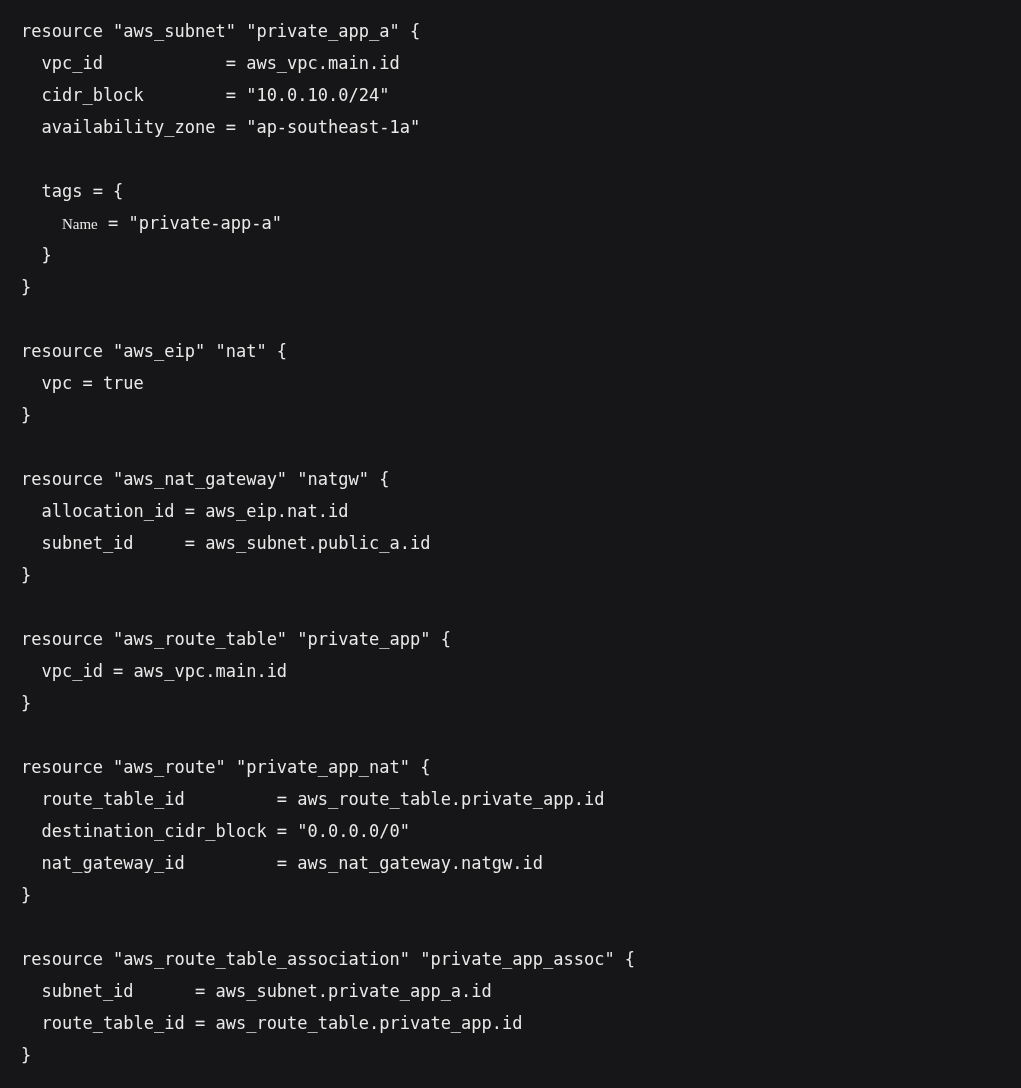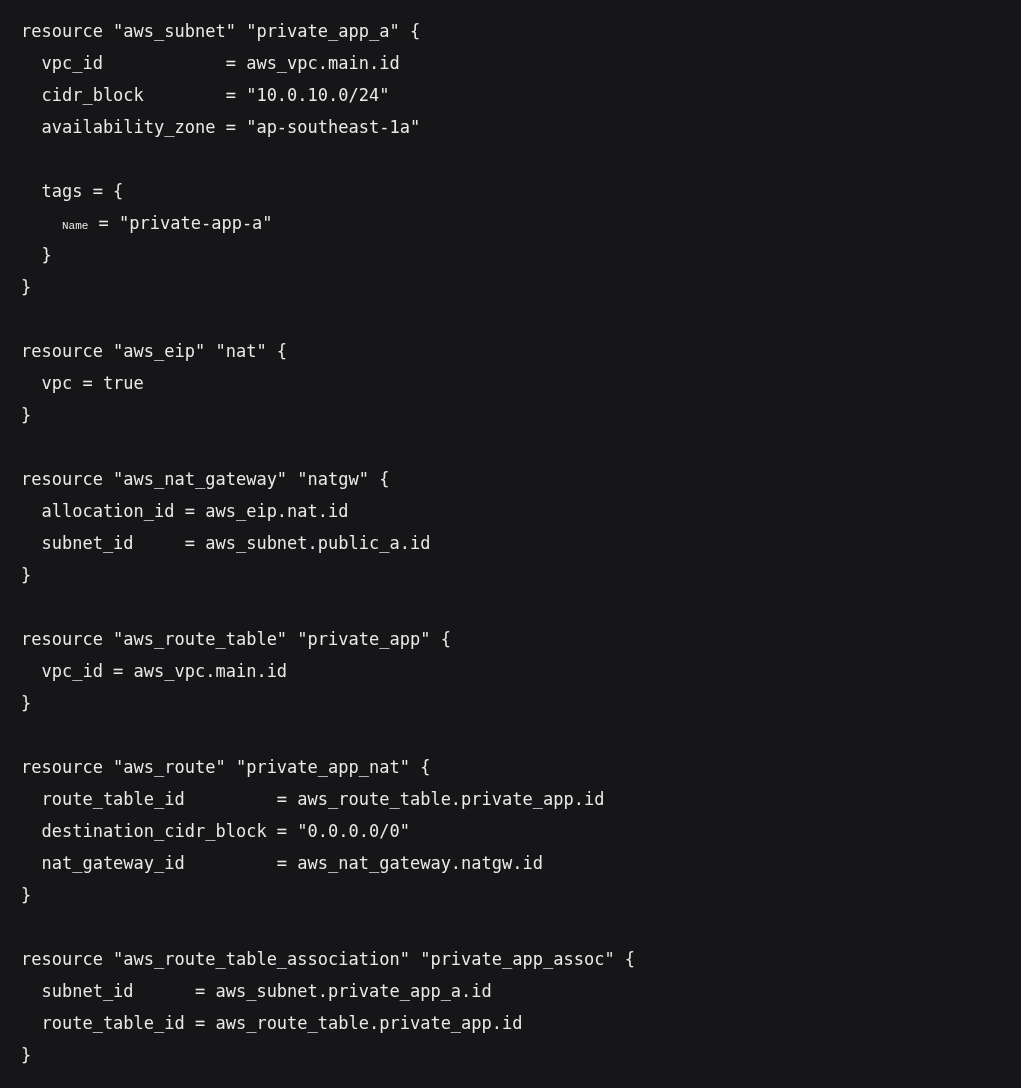--- a/index.html
+++ b/index.html
@@ -24,22 +24,22 @@
     font-size: 17px;
     line-height: 32px;
     color: #e9e9e7;
     white-space: pre;
   }
   .code-line {
     height: 32px;
     white-space: pre;
   }
   .tok-sans {
-    font-family: Liberation Mono, monospace;
-    font-size: 11px;
+    font-family: Liberation Serif, serif;
+    font-size: 15px;
   }
 </style>
 </head>
 <body>
 
 <div class="screen">
   <pre class="code" id="code"><div class="code-line"><span>resource "aws_subnet" "private_app_a" {</span></div><div class="code-line"><span>  vpc_id            = aws_vpc.main.id</span></div><div class="code-line"><span>  cidr_block        = "10.0.10.0/24"</span></div><div class="code-line"><span>  availability_zone = "ap-southeast-1a"</span></div><div class="code-line"> </div><div class="code-line"><span>  tags = {</span></div><div class="code-line"><span>    </span><span class="tok-sans">Name</span><span> = "private-app-a"</span></div><div class="code-line"><span>  }</span></div><div class="code-line"><span>}</span></div><div class="code-line"> </div><div class="code-line"><span>resource "aws_eip" "nat" {</span></div><div class="code-line"><span>  vpc = true</span></div><div class="code-line"><span>}</span></div><div class="code-line"> </div><div class="code-line"><span>resource "aws_nat_gateway" "natgw" {</span></div><div class="code-line"><span>  allocation_id = aws_eip.nat.id</span></div><div class="code-line"><span>  subnet_id     = aws_subnet.public_a.id</span></div><div class="code-line"><span>}</span></div><div class="code-line"> </div><div class="code-line"><span>resource "aws_route_table" "private_app" {</span></div><div class="code-line"><span>  vpc_id = aws_vpc.main.id</span></div><div class="code-line"><span>}</span></div><div class="code-line"> </div><div class="code-line"><span>resource "aws_route" "private_app_nat" {</span></div><div class="code-line"><span>  route_table_id         = aws_route_table.private_app.id</span></div><div class="code-line"><span>  destination_cidr_block = "0.0.0.0/0"</span></div><div class="code-line"><span>  nat_gateway_id         = aws_nat_gateway.natgw.id</span></div><div class="code-line"><span>}</span></div><div class="code-line"> </div><div class="code-line"><span>resource "aws_route_table_association" "private_app_assoc" {</span></div><div class="code-line"><span>  subnet_id      = aws_subnet.private_app_a.id</span></div><div class="code-line"><span>  route_table_id = aws_route_table.private_app.id</span></div><div class="code-line"><span>}</span></div></pre>
 </div>
 
 </body></html>

